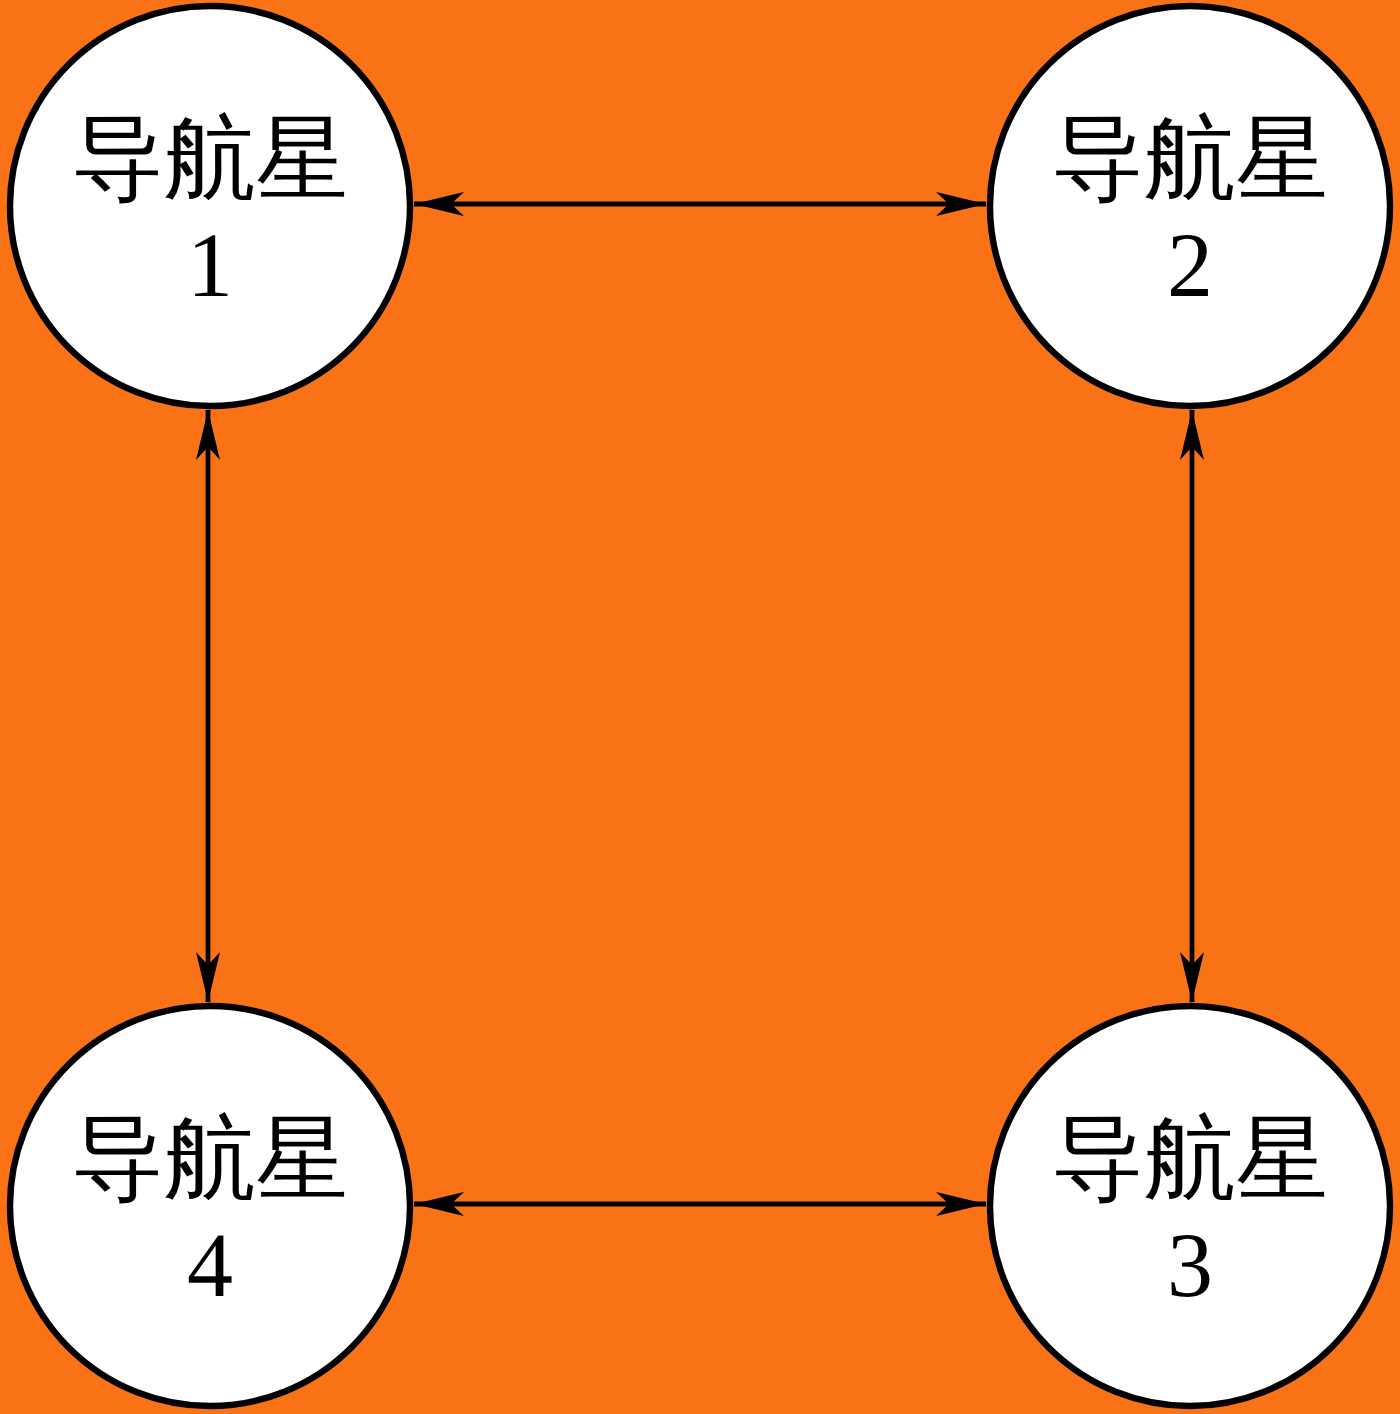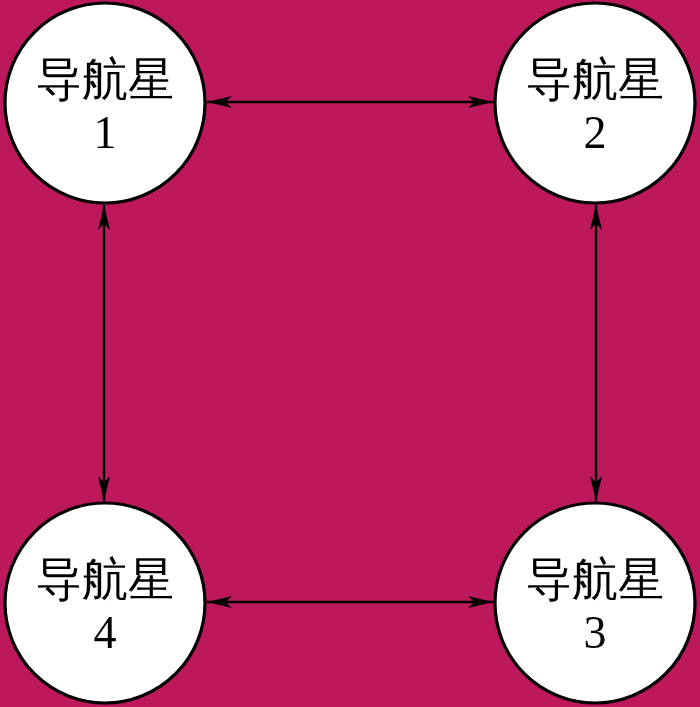--- a/index.html
+++ b/index.html
@@ -8,21 +8,21 @@
     background: #ffffff;
     width: 700px;
     height: 707px;
     overflow: hidden;
     font-family: "Liberation Serif", "DejaVu Serif", serif;
   }
   .stage {
     position: relative;
     width: 700px;
     height: 707px;
-    background: #be185d;
+    background: #f97316;
   }
   svg.diagram {
     display: block;
     width: 700px;
     height: 707px;
   }
   .node-circle {
     fill: #ffffff;
     stroke: #000000;
     stroke-width: 3.2;

